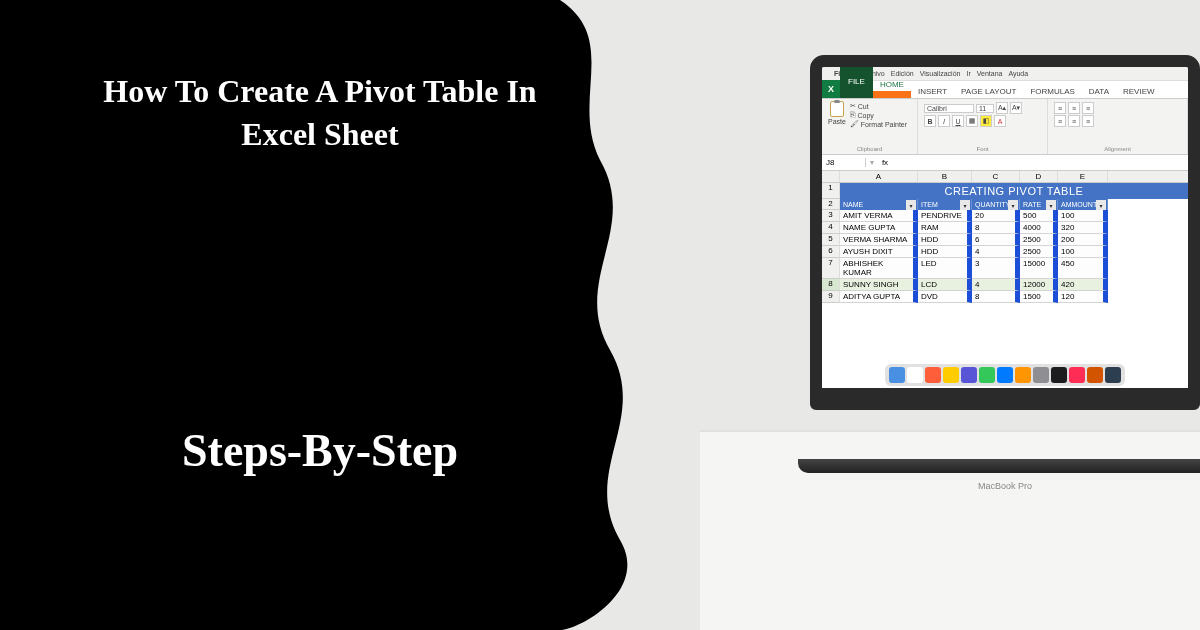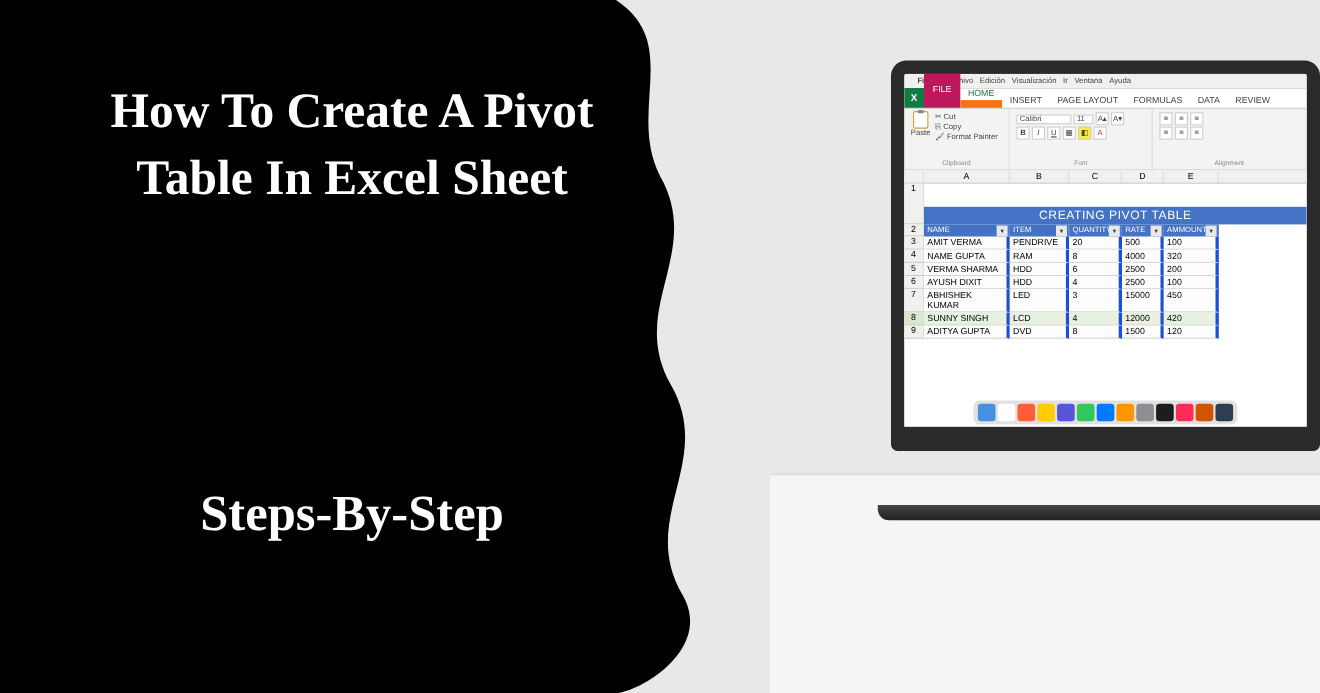--- a/index.html
+++ b/index.html
@@ -7,24 +7,24 @@
 
 
 .black-shape {
   position: absolute; left: 0; top: 0; width: 700px; height: 630px;
   background: #000;
   clip-path: path('M 0 0 L 560 0 C 620 40 570 100 600 160 C 640 230 570 280 610 350 C 650 420 580 470 620 540 C 650 590 580 630 560 630 L 0 630 Z');
 }
 .hero-text {
   position: absolute; left: 70px; top: 70px; width: 500px;
   color: #fff; font-family: 'Comic Sans MS', 'Marker Felt', cursive;
-  font-weight: 700; font-size: 45px; line-height: 1.35; text-align: center;
+  font-weight: 700; font-size: 32px; line-height: 1.35; text-align: center;
 }
 .subtitle {
-  position: absolute; left: 70px; top: 440px; width: 500px;
+  position: absolute; left: 70px; top: 424px; width: 500px;
   color: #fff; font-family: 'Comic Sans MS', 'Marker Felt', cursive;
   font-weight: 700; font-size: 46px; text-align: center;
 }
 
 
 .desk { position: absolute; left: 700px; bottom: 0; width: 500px; height: 200px; background: #f5f5f3; border-top: 2px solid #e0e0de; }
 
 
 .laptop { position: absolute; left: 810px; top: 55px; width: 390px; height: 400px; }
 .laptop-screen {
@@ -39,21 +39,21 @@
 }
 .screen-inner { position:absolute; inset:0; background:#f7f7f5; display:flex; flex-direction:column; font-size:9px;}
 
 
 .mac-menu { height: 14px; background: #f0f0ee; display:flex; align-items:center; gap:6px; padding:0 6px; font-size:7px; color:#444; border-bottom:1px solid #ddd;}
 .apple { font-size:8px; }
 
 
 .excel-top { height:18px; background:#fff; border-bottom:1px solid #ccc; display:flex; align-items:flex-end; font-size:8px;}
 .xl-logo { width:18px; height:18px; background:#107c41; color:#fff; display:flex; align-items:center; justify-content:center; font-weight:bold; font-size:9px;}
-.tab-file { background:#be185d; color:#fff; padding:12px 8px; font-size:8px;}
+.tab-file { background:#14532d; color:#fff; padding:12px 8px; font-size:8px;}
 .tab { padding:2px 7px; color:#444; font-size:8px; text-transform:uppercase;}
 .tab.active { border-bottom:7px solid #f97316; color:#217346;}
 
 .ribbon { height:56px; background:#f3f3f1; border-bottom:1px solid #ccc; display:flex; font-size:7px; color:#444;}
 .ribbon-group { border-right:1px solid #ddd; padding:2px 6px; display:flex; flex-direction:column; justify-content:space-between;}
 .group-label { text-align:center; color:#888; font-size:6px;}
 .paste-btn { display:flex; flex-direction:column; align-items:center; gap:1px;}
 .clip-ico { width:14px; height:16px; background:#fff; border:1px solid #c8a050; border-radius:2px; position:relative;}
 .clip-ico::before{ content:''; position:absolute; top:-2px; left:3px; width:6px; height:3px; background:#888; border-radius:2px;}
 .mini-line { display:flex; align-items:center; gap:2px; margin:1px 0;}
@@ -62,28 +62,28 @@
 
 .formula-bar { height:16px; background:#fff; border-bottom:1px solid #ccc; display:flex; align-items:center; font-size:8px;}
 .name-box { width:44px; border-right:1px solid #ccc; padding:0 4px;}
 
 
 .grid { flex:1; background:#fff; overflow:hidden;}
 .col-heads { display:grid; grid-template-columns: 18px 78px 54px 48px 38px 50px; background:#f0f0ee; font-size:8px; text-align:center; border-bottom:1px solid #ccc;}
 .col-heads div { border-right:1px solid #ddd; padding:1px 0;}
 .title-row { display:grid; grid-template-columns: 18px 1fr; }
 .title-row .rn { background:#f0f0ee; text-align:center; font-size:8px; border-right:1px solid #ddd; border-bottom:1px solid #ccc;}
-.title-cell { background:#4472c4; color:#fff; text-align:center; font-size:11px; font-weight:500; padding:2px 0; letter-spacing:0.5px;margin-top:21px;}
+.title-cell { background:#4472c4; color:#fff; text-align:center; font-size:11px; font-weight:500; padding:2px 0; letter-spacing:0.5px;}
 .hdr-row { display:grid; grid-template-columns: 18px 78px 54px 48px 38px 50px;}
 .hdr-row .rn { background:#f0f0ee; text-align:center; font-size:8px; border-right:1px solid #ddd; border-bottom:1px solid #ccc;}
 .hdr-cell { background:#4472c4; color:#fff; font-size:7px; padding:2px 3px; border-right:1px solid #6a8fd0; position:relative;}
 .drop { position:absolute; right:1px; top:1px; width:10px; height:10px; background:#e8e8e8; color:#333; font-size:6px; display:flex; align-items:center; justify-content:center;}
 .data-row { display:grid; grid-template-columns: 18px 78px 54px 48px 38px 50px;}
 .data-row .rn { background:#f0f0ee; text-align:center; font-size:8px; border-right:1px solid #ddd; border-bottom:1px solid #ccc;}
-.cell { font-size:8px; padding:1px 3px; border-right:3px solid #1d4ed8; border-bottom:1px solid #d4d4d4; background:#fdfdfd;}
+.cell { font-size:8px; padding:1px 3px; border-right:5px solid #1d4ed8; border-bottom:1px solid #d4d4d4; background:#fdfdfd;}
 .cell.num { }
 .data-row.sel .cell { background:#e8f0e0;}
 .data-row.sel .rn { background:#d8e8d0;}
 
 
 .dock { position:absolute; bottom:2px; left:50%; transform:translateX(-50%); height:22px; background:rgba(220,220,220,0.85); border-radius:6px; padding:2px 4px; display:flex; gap:2px; align-items:center;}
 .dock-ico { width:16px; height:16px; border-radius:3px;}
 </style>
 </head>
 <body>
@@ -179,20 +179,26 @@
             <div class="mini-line">
               <span class="fmt-btn">≡</span>
               <span class="fmt-btn">≡</span>
               <span class="fmt-btn">≡</span>
             </div>
           </div>
           <div class="group-label">Alignment</div>
         </div>
       </div>
 
+      <div class="formula-bar">
+        <div class="name-box">J8</div>
+        <div style="width:12px;text-align:center;color:#aaa;">▾</div>
+        <div style="width:14px;text-align:center;">fx</div>
+        <div style="flex:1;"></div>
+      </div>
 
       <div class="grid">
         <div class="col-heads">
           <div></div>
           <div>A</div>
           <div>B</div>
           <div>C</div>
           <div>D</div>
           <div>E</div>
         </div>
@@ -279,14 +285,15 @@
           <div class="dock-ico" style="background: rgb(255, 149, 0);"></div>
           <div class="dock-ico" style="background: rgb(142, 142, 147);"></div>
           <div class="dock-ico" style="background: rgb(29, 29, 31);"></div>
           <div class="dock-ico" style="background: rgb(255, 45, 85);"></div>
           <div class="dock-ico" style="background: rgb(211, 84, 0);"></div>
           <div class="dock-ico" style="background: rgb(44, 62, 80);"></div>
         </div>
 
     </div>
   </div>
+  <div class="laptop-label">MacBook Pro</div>
   <div class="laptop-base"></div>
 </div>
 
 </body></html>

